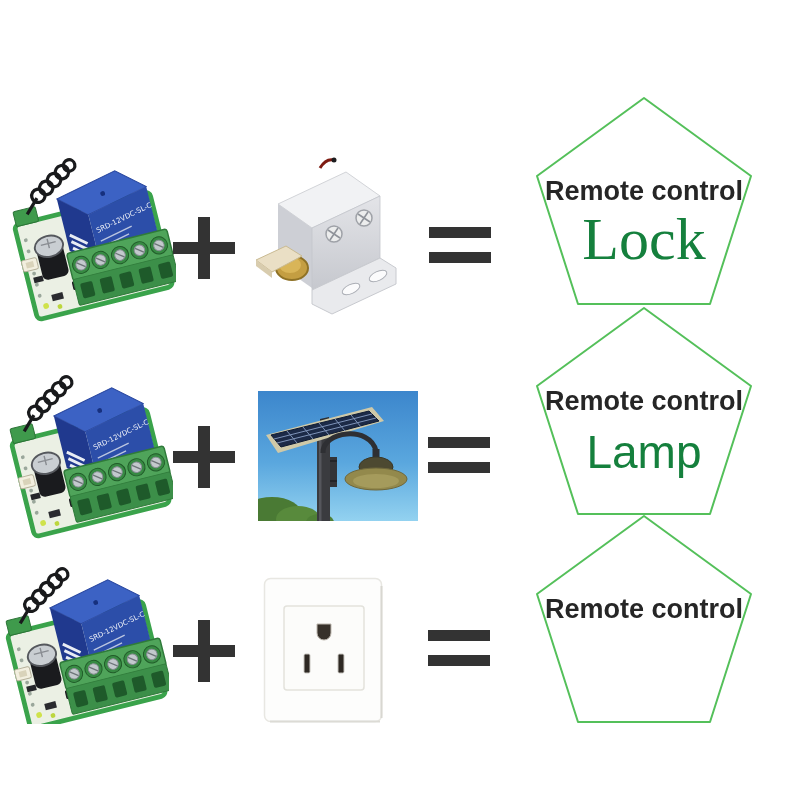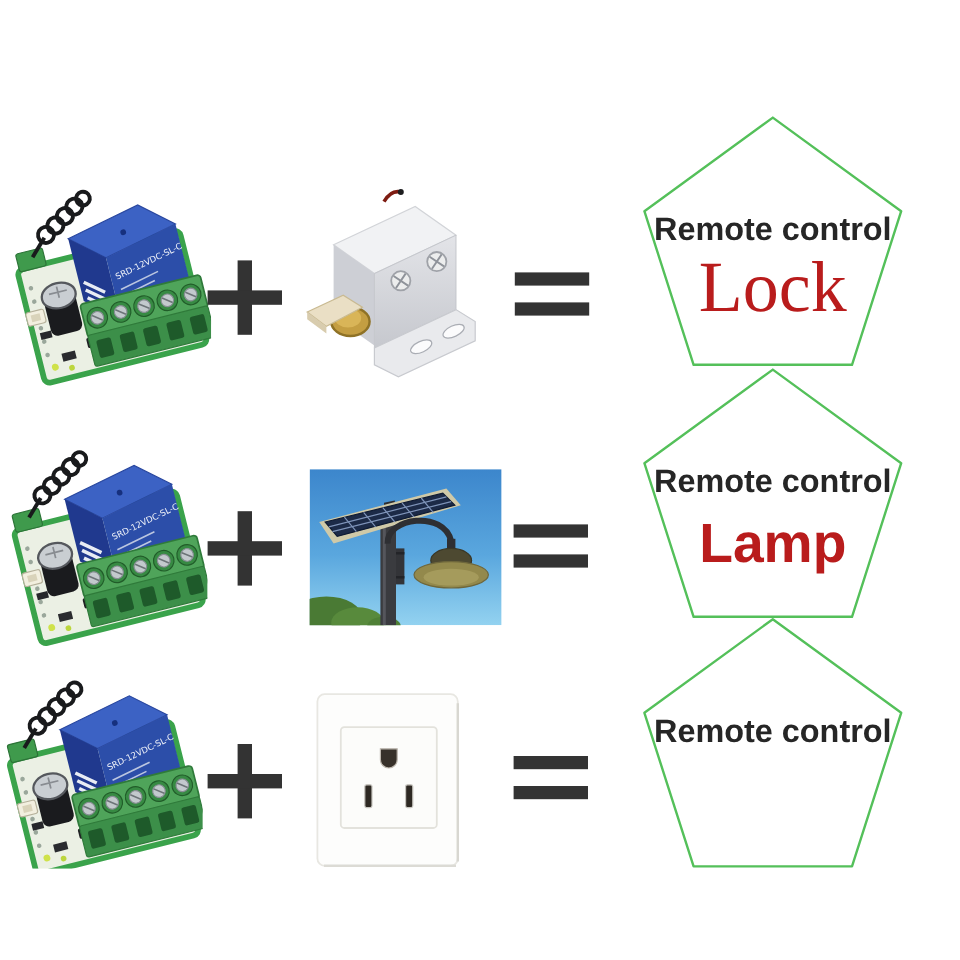--- a/index.html
+++ b/index.html
@@ -14,23 +14,23 @@
   .equals{position:absolute;width:62px;height:36px;}
   .equals::before{content:"";position:absolute;left:0;top:0;width:62px;height:11px;background:var(--operator-dark,#333);}
   .equals::after{content:"";position:absolute;left:0;bottom:0;width:62px;height:11px;background:var(--operator-dark,#333);}
 
   
   .pentagon{position:absolute;width:220px;height:212px;}
   .pentagon svg{position:absolute;inset:0;}
   .pentagon polygon{fill:#ffffff;stroke:var(--pentagon-green,#54c05a);stroke-width:2;stroke-linejoin:round;}
   .pent-top{position:absolute;left:0;right:0;top:80px;line-height:33px;text-align:center;
             font-size:27px;font-weight:700;color:#262626;letter-spacing:0px;}
-  .pent-main{position:absolute;left:0;right:0;top:113px;line-height:62px;text-align:center;color:#b91c1c;}
+  .pent-main{position:absolute;left:0;right:0;top:113px;line-height:62px;text-align:center;color:#15803d;}
   .pent-main.serif{font-family:"Liberation Serif", serif;font-size:60px;font-weight:500;}
-  .pent-main.sans{font-size:46px;font-weight:700;line-height:68px;}
+  .pent-main.sans{font-size:46px;font-weight:400;line-height:68px;}
 
   .photo{position:absolute;}
   .photo svg{display:block;width:100%;height:100%;}
 </style>
 </head>
 <body>
 
 <div class="canvas">
 
   <svg width="0" height="0" style="position:absolute" aria-hidden="true">

